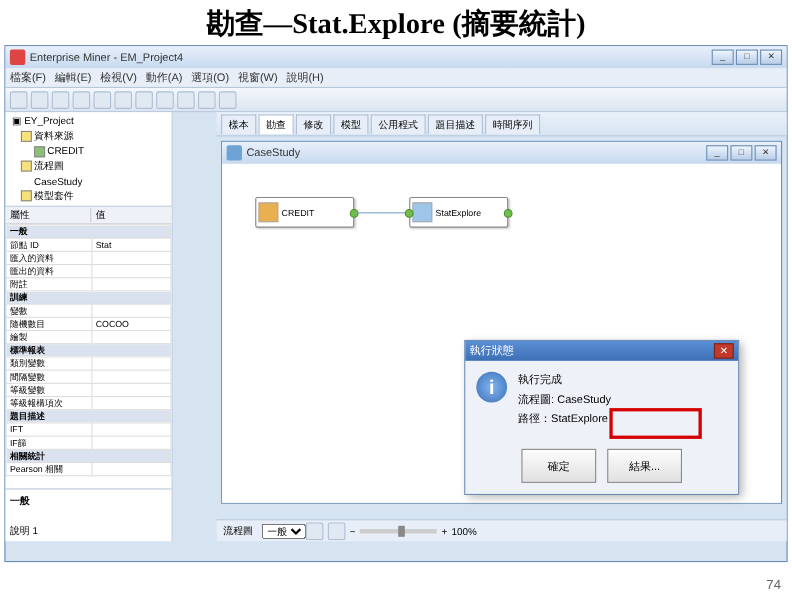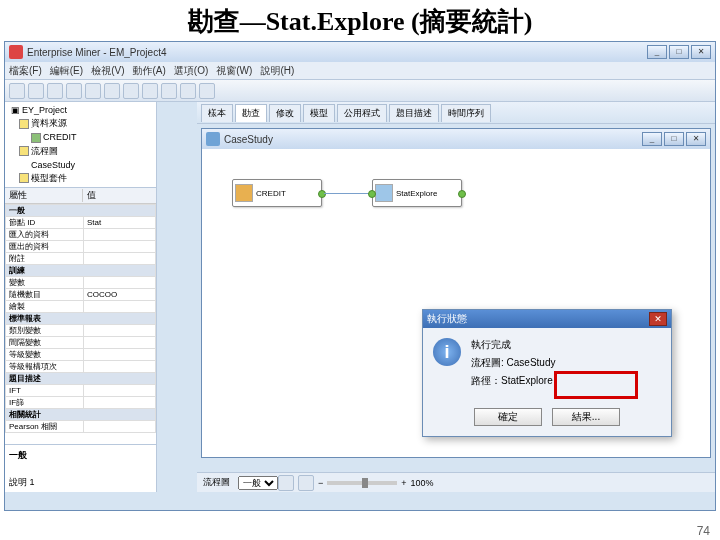--- a/index.html
+++ b/index.html
@@ -59,21 +59,21 @@
 .node.n2 { top: 30px; left: 170px; }
 .link { position: absolute; top: 44px; left: 122px; width: 46px; height: 1px; background: #7aa0cc; }
 
 .dialog { position: absolute; top: 160px; left: 220px; width: 250px; border: 1px solid #6a8cb5; background: #eef2f8; box-shadow: 3px 3px 8px rgba(0,0,0,.3); }
 .dialog .titlebar { background: linear-gradient(#5a8fd6,#3d6fb5); color: #fff; height: 18px; }
 .dialog .titlebar .close { width: 18px; height: 14px; background: #c0392b; color: #fff; font-size: 9px; text-align: center; line-height: 13px; margin-left: auto; border: 1px solid #7a241b; }
 .dialog-body { padding: 10px; font-size: 10px; display: flex; }
 .dlg-icon { width: 28px; height: 28px; border-radius: 50%; background: radial-gradient(#7fb4f0,#3d6fb5); color: #fff; font-size: 18px; font-weight: bold; text-align: center; line-height: 28px; margin-right: 10px; flex-shrink: 0; }
 .dlg-text div { margin-bottom: 4px; }
 .dialog-btns { display: flex; justify-content: center; gap: 10px; padding: 6px 0 10px; }
-.dlg-btn { width: 68px; height: 18px; border: 1px solid #888; background: linear-gradient(#fdfdfd,#e0e0e0); font-size: 10px; }
+.dlg-btn { width: 68px; height: 31px; border: 1px solid #888; background: linear-gradient(#fdfdfd,#e0e0e0); font-size: 10px; }
 .red-box { position: absolute; border: 3px solid #d40000; }
 .red-box.r1 { top: 222px; left: 352px; width: 84px; height: 28px; }
 .zoomctl { display: flex; align-items: center; gap: 4px; }
 .zoombar { width: 70px; height: 4px; background: #ccc; position: relative; }
 .zoombar::after { content: ""; position: absolute; left: 50%; top: -3px; width: 6px; height: 10px; background: #888; }
 
 .pagenum { position: absolute; bottom: 2px; right: 10px; font-size: 12px; color: #666; }
 </style>
 </head>
 <body>

